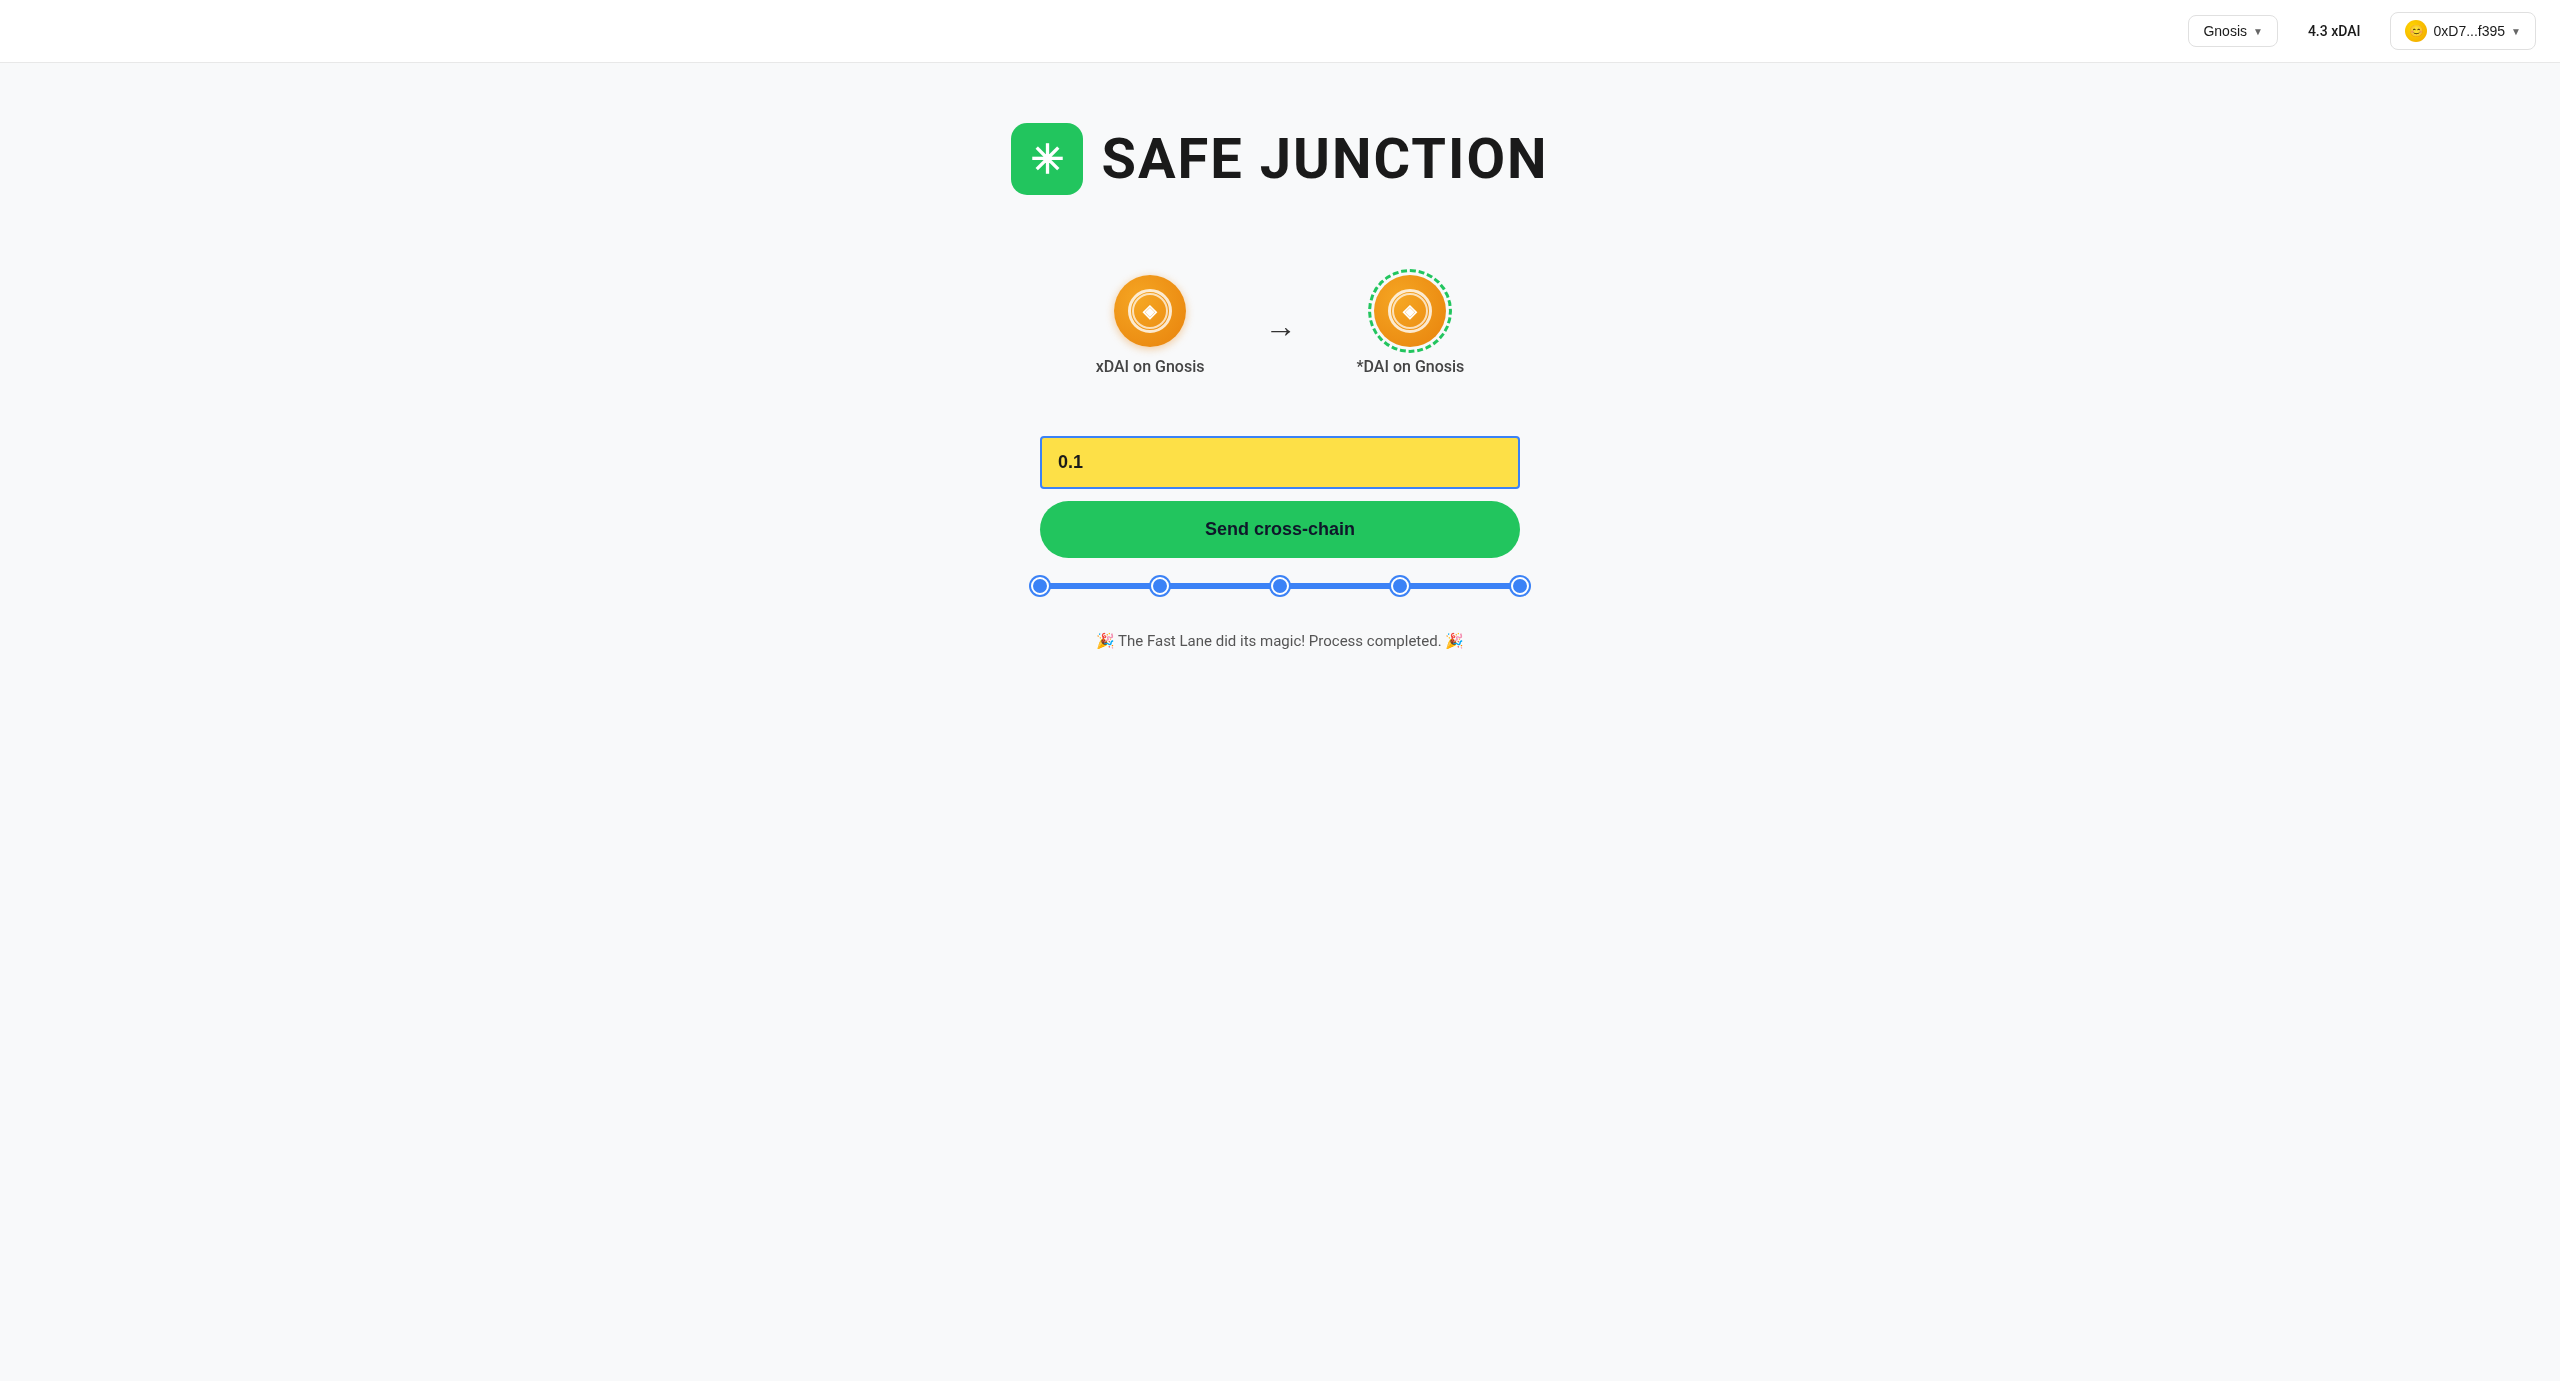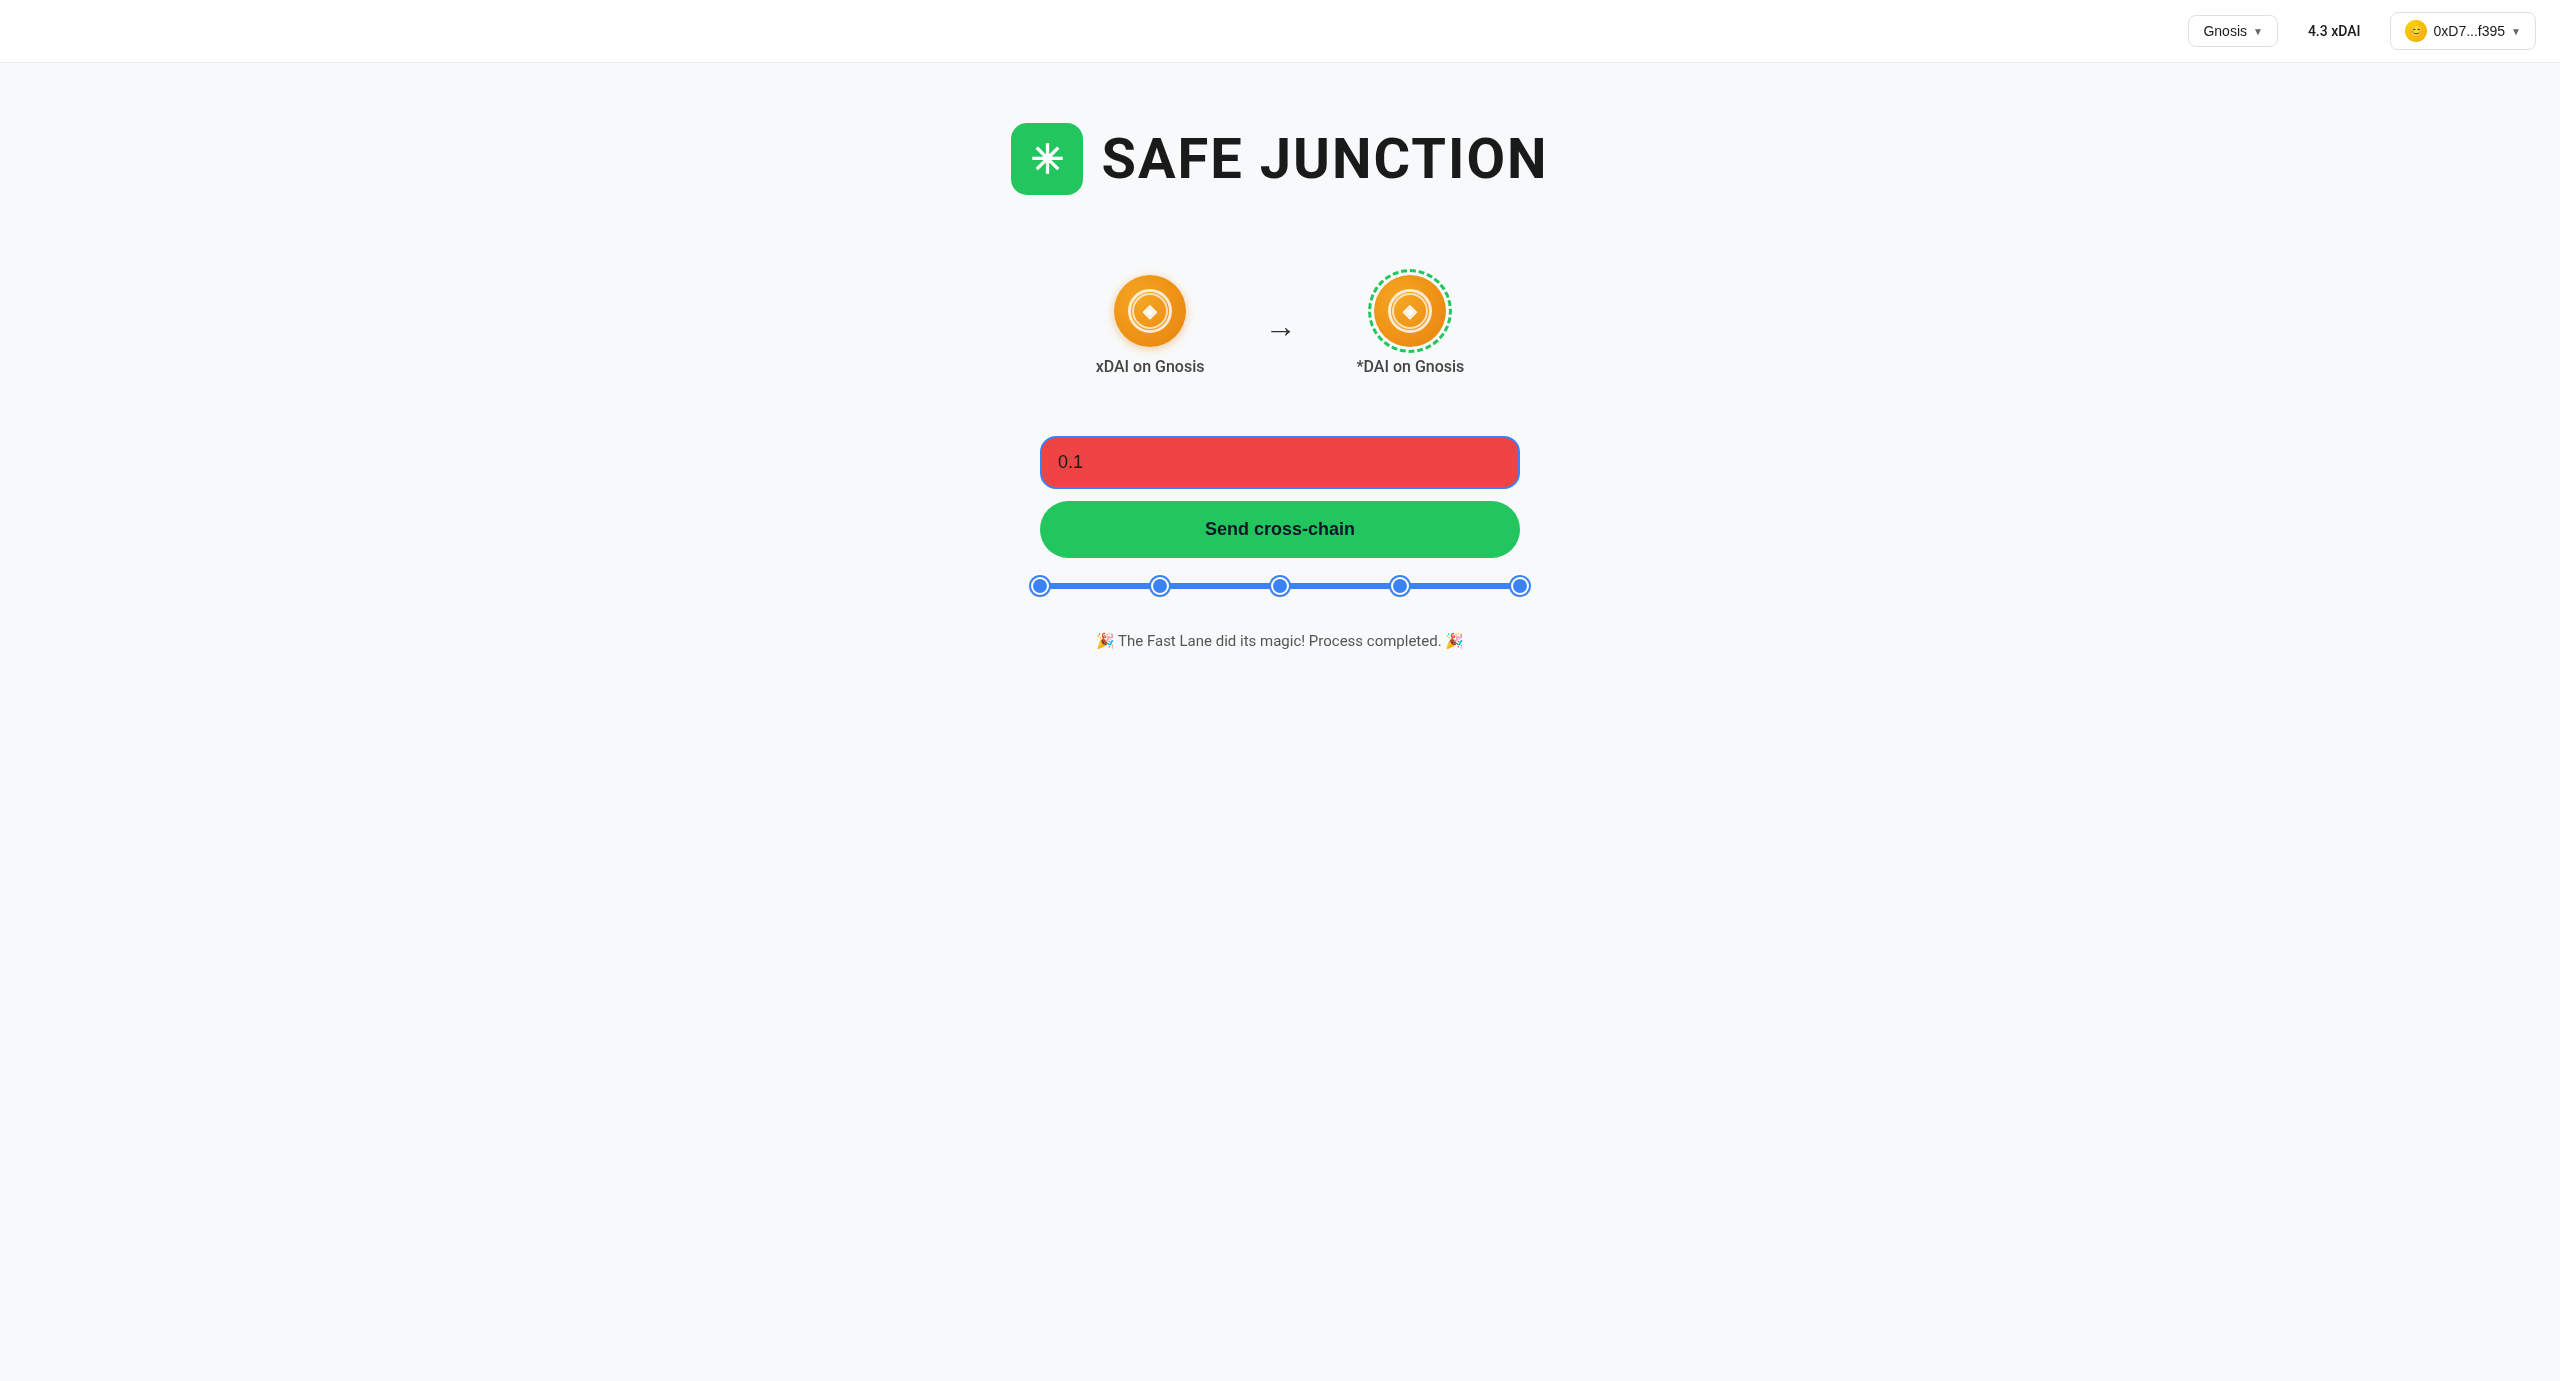--- a/index.html
+++ b/index.html
@@ -158,26 +158,27 @@
     .input-section {
       width: 480px;
       display: flex;
       flex-direction: column;
       gap: 12px;
     }
 
     .amount-input {
       width: 100%;
       border: 2px solid #3b82f6;
-      border-radius: 16px;
+      border-radius: 4px;
       padding: 14px 40px 14px 16px;
       font-size: 18px;
       color: #1a1a1a;
-      background: #ef4444;
+      background: #fde047;
       outline: none;
+      font-weight: bold;
       -moz-appearance: textfield;
     }
 
     .amount-input::-webkit-outer-spin-button,
     .amount-input::-webkit-inner-spin-button {
       -webkit-appearance: auto;
       margin: 0;
     }
 
     .input-wrapper {

